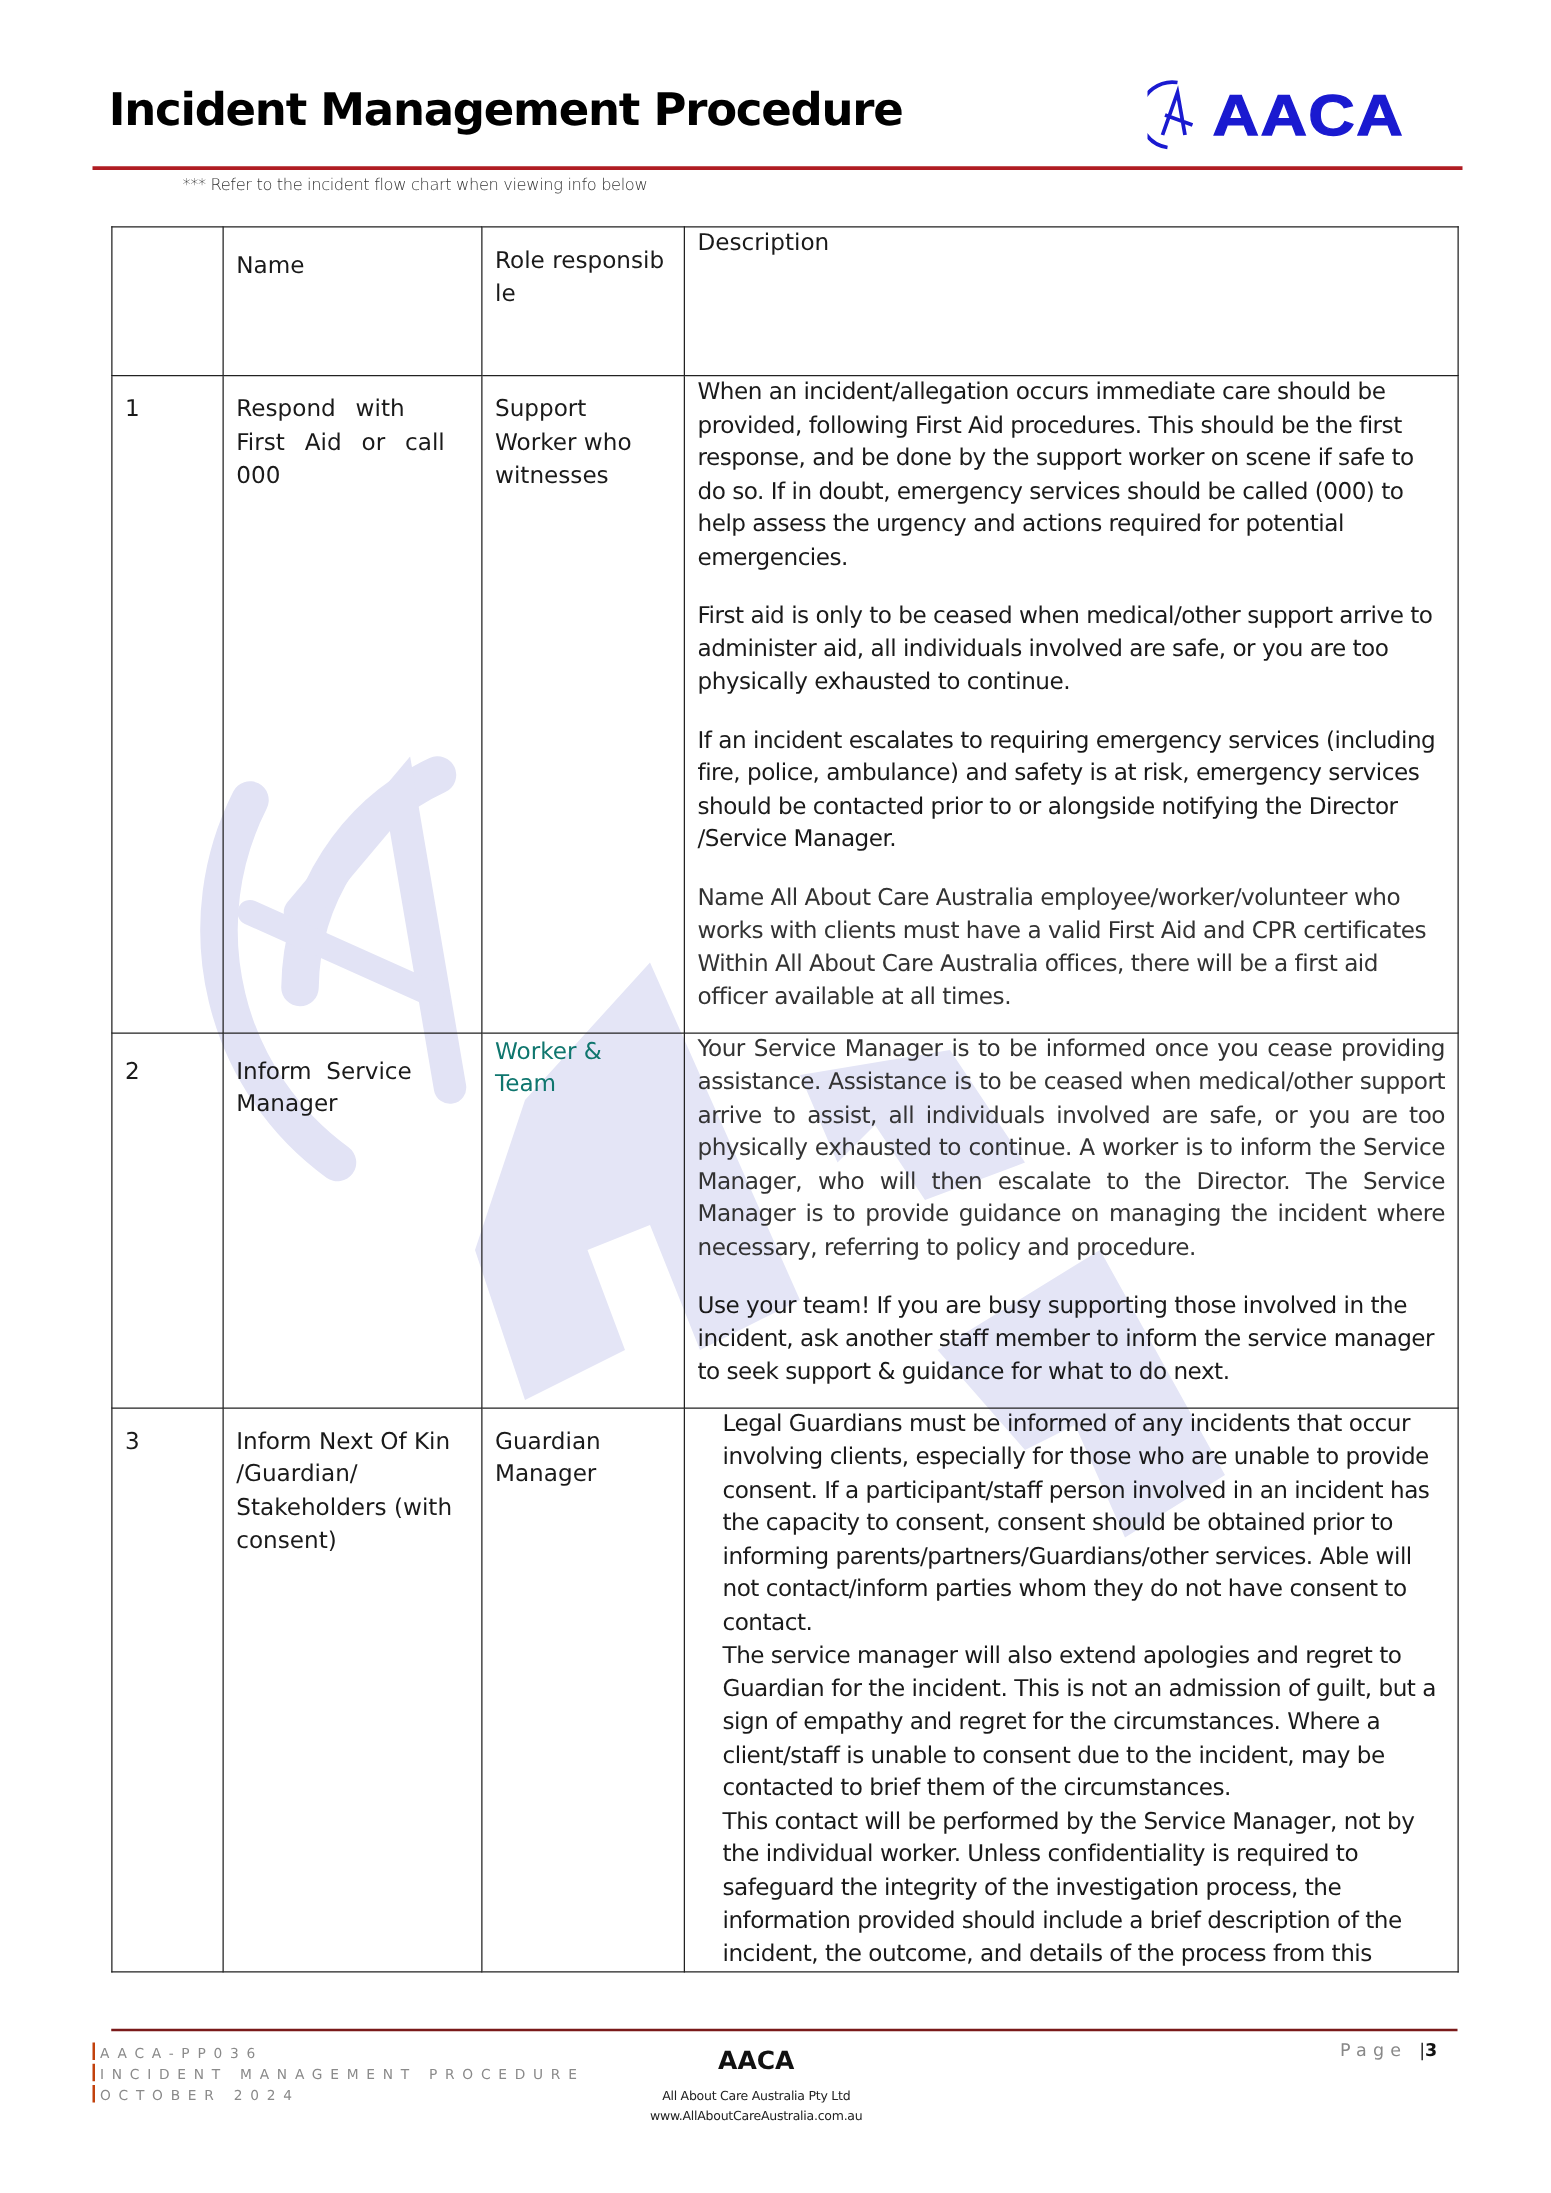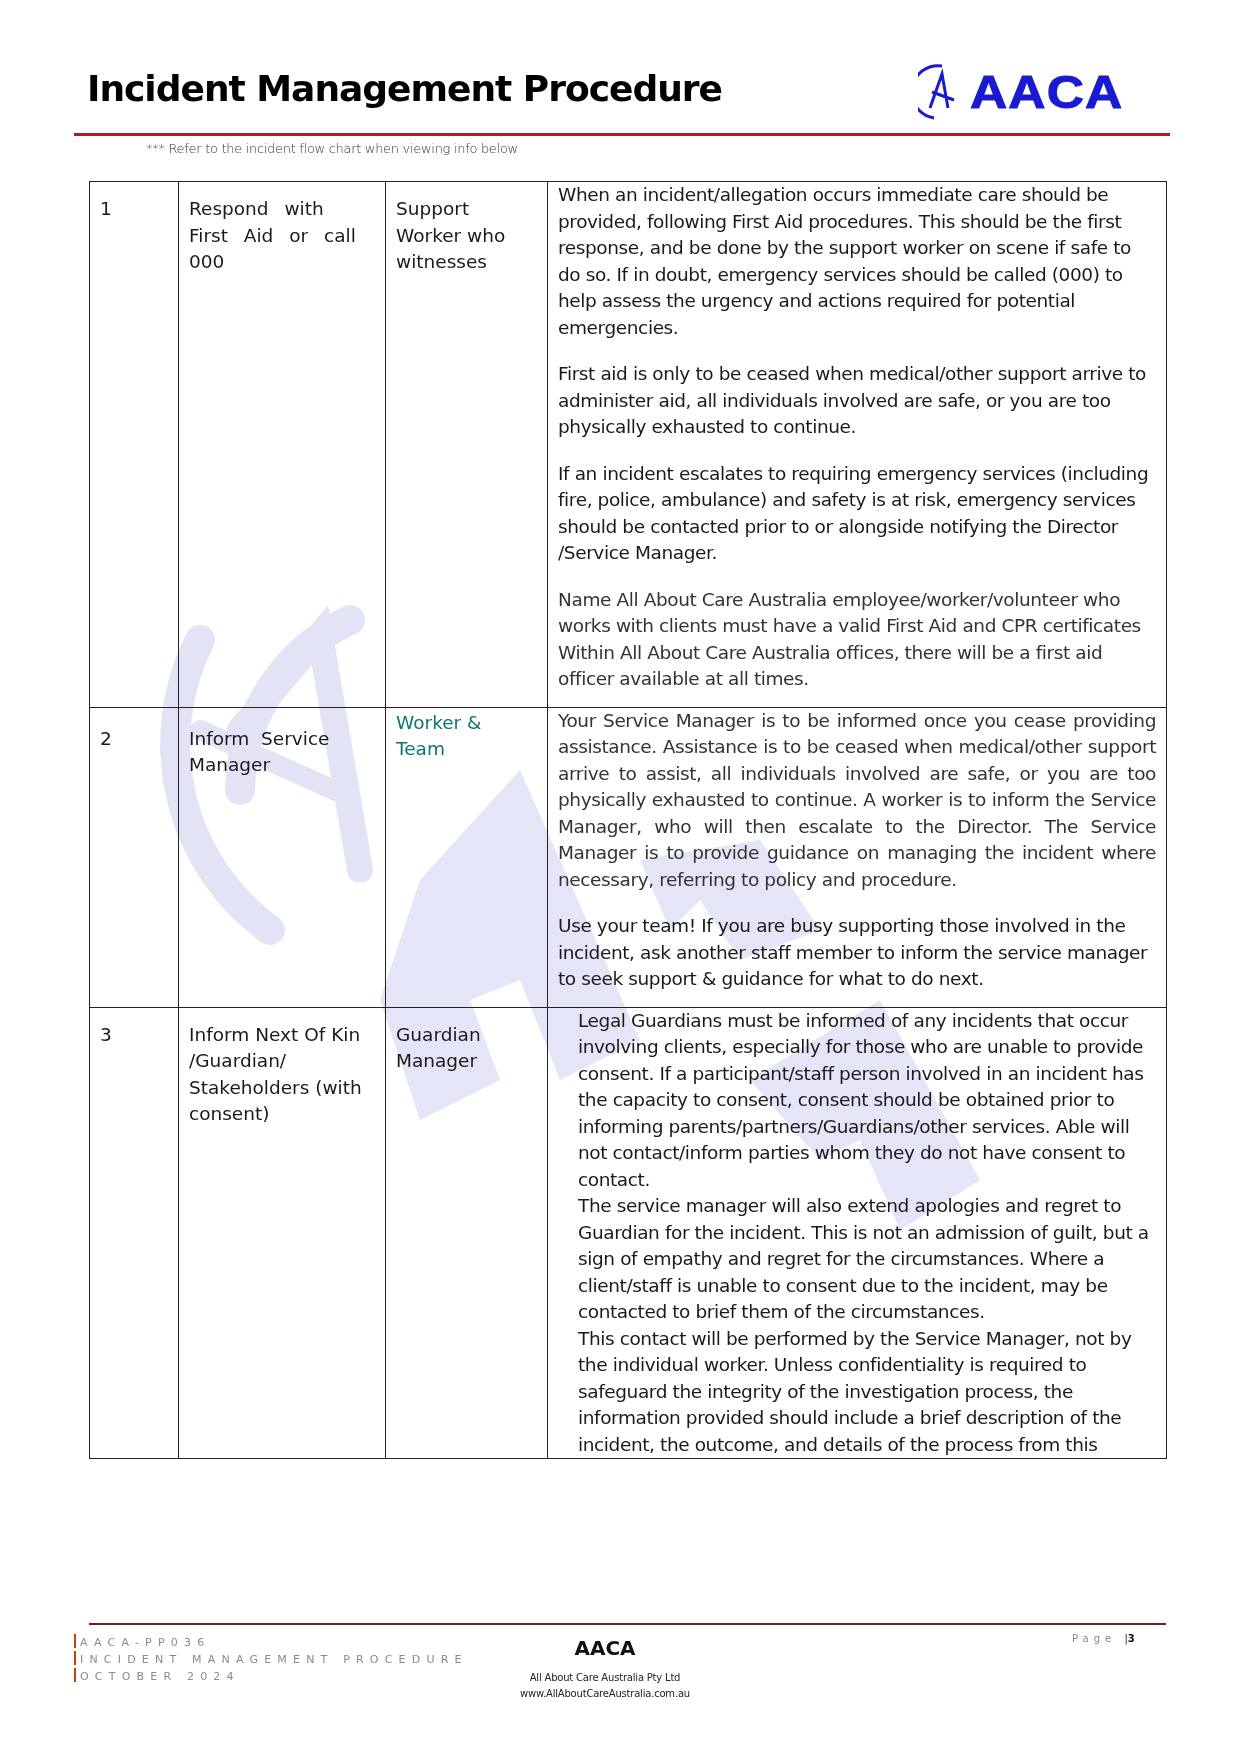--- a/index.html
+++ b/index.html
@@ -37,21 +37,21 @@
     .desc p:last-child { margin-bottom: 6px; }
     .desc p.just { text-align: justify; }
     .desc p.tight { margin-bottom: 0; margin-left: 20px; }
     .step-num, .step-name, .step-role { padding-top: 14px !important; }
     .footer-rule { position: absolute; left: 89px; top: 1623px; width: 1077px; height: 1.5px; background: #7a1a1a; }
     .footer-left { position: absolute; left: 74px; top: 1634px; font-family: "DejaVu Sans", sans-serif; }
     .footer-left div { font-size: 11px; letter-spacing: 6.2px; color: #8a8a8a; line-height: 18px; border-left: 2px solid #c2410c; padding-left: 4px; height: 14px; margin-bottom: 3px; }
     .footer-center { position: absolute; left: 490px; top: 1636px; width: 230px; text-align: center; }
     .footer-brand { font-family: "DejaVu Sans", sans-serif; font-weight: bold; font-size: 20px; color: #111; margin-bottom: 10px; }
     .footer-co, .footer-url { font-family: "DejaVu Sans", sans-serif; font-size: 10px; color: #222; line-height: 16px; letter-spacing: -0.2px; }
-    .footer-page { position: absolute; left: 1072px; top: 1633px; font-family: "DejaVu Sans", sans-serif; font-size: 10px; color: #888; letter-spacing: 5px; }
+    .footer-page { position: absolute; left: 1072px; top: 1633px; font-family: "DejaVu Sans", sans-serif; font-size: 14px; color: #888; letter-spacing: 5px; }
     .footer-page .sep { color: #222; letter-spacing: 0; font-weight: normal; }
     .footer-page .num { color: #111; font-weight: bold; letter-spacing: 0; }
   </style>
 </head>
 <body>
 
 <svg class="watermark" viewBox="0 0 1241 1754">
   <g fill="none" stroke="#e2e3f5" stroke-linecap="round">
     <path d="M350 620 A190 190 0 0 0 240 790" stroke-width="30"></path>
     <path d="M200 640 A230 230 0 0 0 270 930" stroke-width="30"></path>
@@ -80,20 +80,26 @@
 <div class="note">*** Refer to the incident flow chart when viewing info below</div>
 
 <table class="proc">
   <colgroup>
       <col class="c0">
       <col class="c1">
       <col class="c2">
       <col class="c3">
     </colgroup>
   <tbody>
+      <tr class="hdr">
+    <td style="padding-top:18px"></td>
+    <td style="padding-top:18px">Name</td>
+    <td style="padding-top:14px;padding-right:14px;word-break:break-all">Role responsible</td>
+    <td style="padding-top:0px">Description</td>
+  </tr>
   <tr>
     <td class="step-num">1</td>
     <td class="step-name" style="word-spacing:10px">Respond with First Aid or call 000</td>
     <td class="step-role" style="padding-right:30px">Support Worker who witnesses</td>
     <td class="desc" style="padding-top:0px">
       <p>When an incident/allegation occurs immediate care should be provided, following First Aid procedures. This should be the first response, and be done by the support worker on scene if safe to do so. If in doubt, emergency services should be called (000) to help assess the urgency and actions required for potential emergencies.</p>
       <p>First aid is only to be ceased when medical/other support arrive to administer aid, all individuals involved are safe, or you are too physically exhausted to continue.</p>
       <p>If an incident escalates to requiring emergency services (including fire, police, ambulance) and safety is at risk, emergency services should be contacted prior to or alongside notifying the Director /Service Manager.</p>
       <p style="color:#333">Name All About Care Australia employee/worker/volunteer who works with clients must have a valid First Aid and CPR certificates  Within All About Care Australia offices, there will be a first aid officer available at all times.</p>
     </td>

